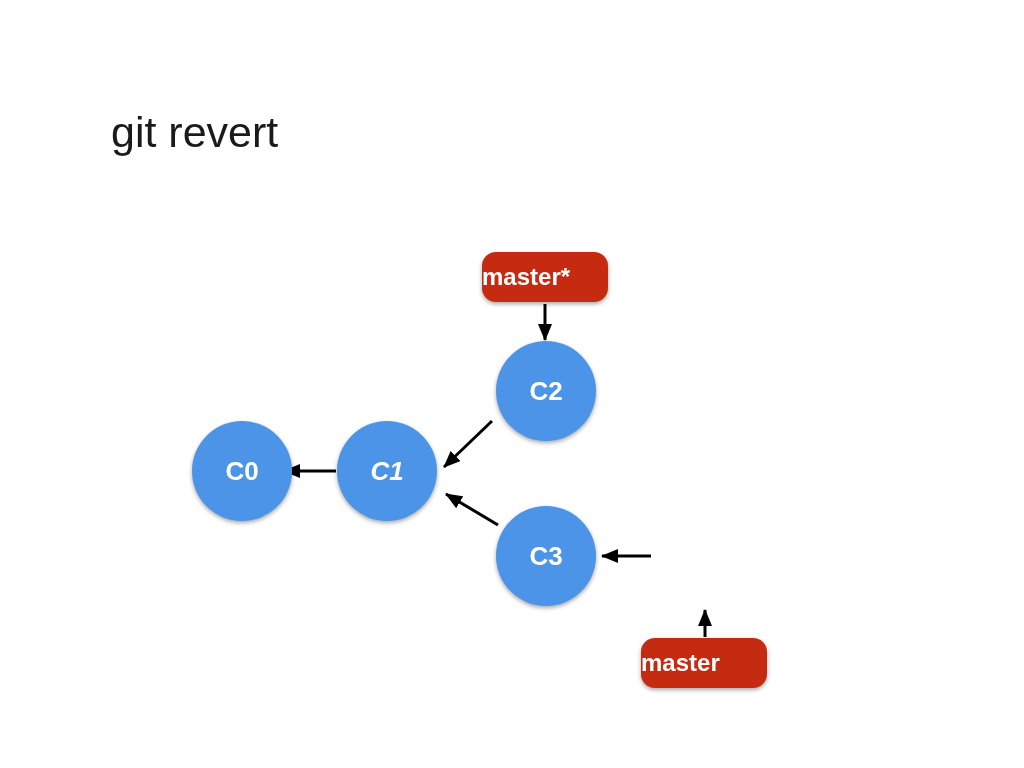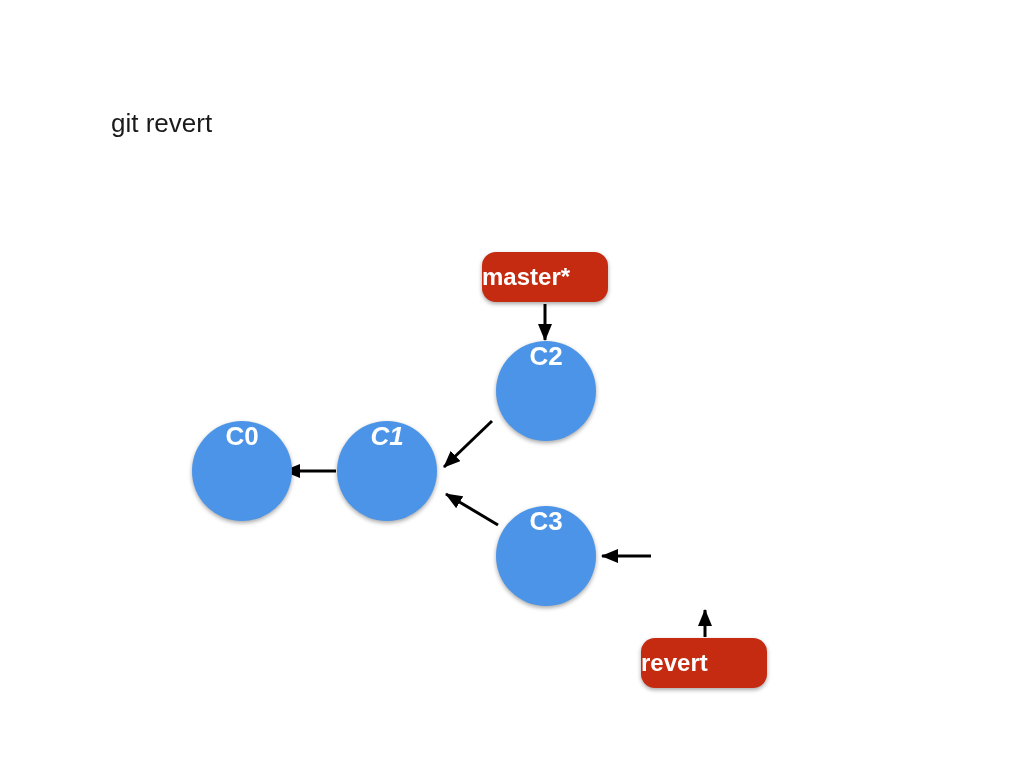--- a/index.html
+++ b/index.html
@@ -13,41 +13,42 @@
     width: 1024px;
     height: 768px;
     background: var(--slide-bg, #ffffff);
     overflow: hidden;
   }
   .title {
     position: absolute;
     left: 111px;
     top: 108px;
     margin: 0;
-    font-size: 26px;
+    font-size: 43px;
     font-weight: 400;
     letter-spacing: 0px;
     color: #1a1a1a;
   }
   .edges {
     position: absolute;
     left: 0;
     top: 0;
     width: 1024px;
     height: 768px;
     pointer-events: none;
   }
   .node {
     position: absolute;
     width: 100px;
     height: 100px;
     border-radius: 50%;
     background: var(--node-fill, #4b94e8);
     box-shadow: 0 2px 4px rgba(0,0,0,0.35);
     display: flex;
+    align-items: center;
     justify-content: center;
   }
   .node span {
     color: var(--node-text, #ffffff);
     font-size: 26px;
     font-weight: bold;
   }
   .n-c0 { left: 192px; top: 421px; }
   .n-c1 { left: 337px; top: 421px; font-style: italic; }
   .n-c2 { left: 496px; top: 341px; }
@@ -103,16 +104,16 @@
     <span>C2</span>
   </div>
   <div class="node n-c3">
     <span>C3</span>
   </div>
 
   <div class="pill p-master">
     <span>master*</span>
   </div>
   <div class="pill p-bugfix">
-    <span>revert</span>
+    <span>master</span>
   </div>
 
 </div>
 
 </body></html>

